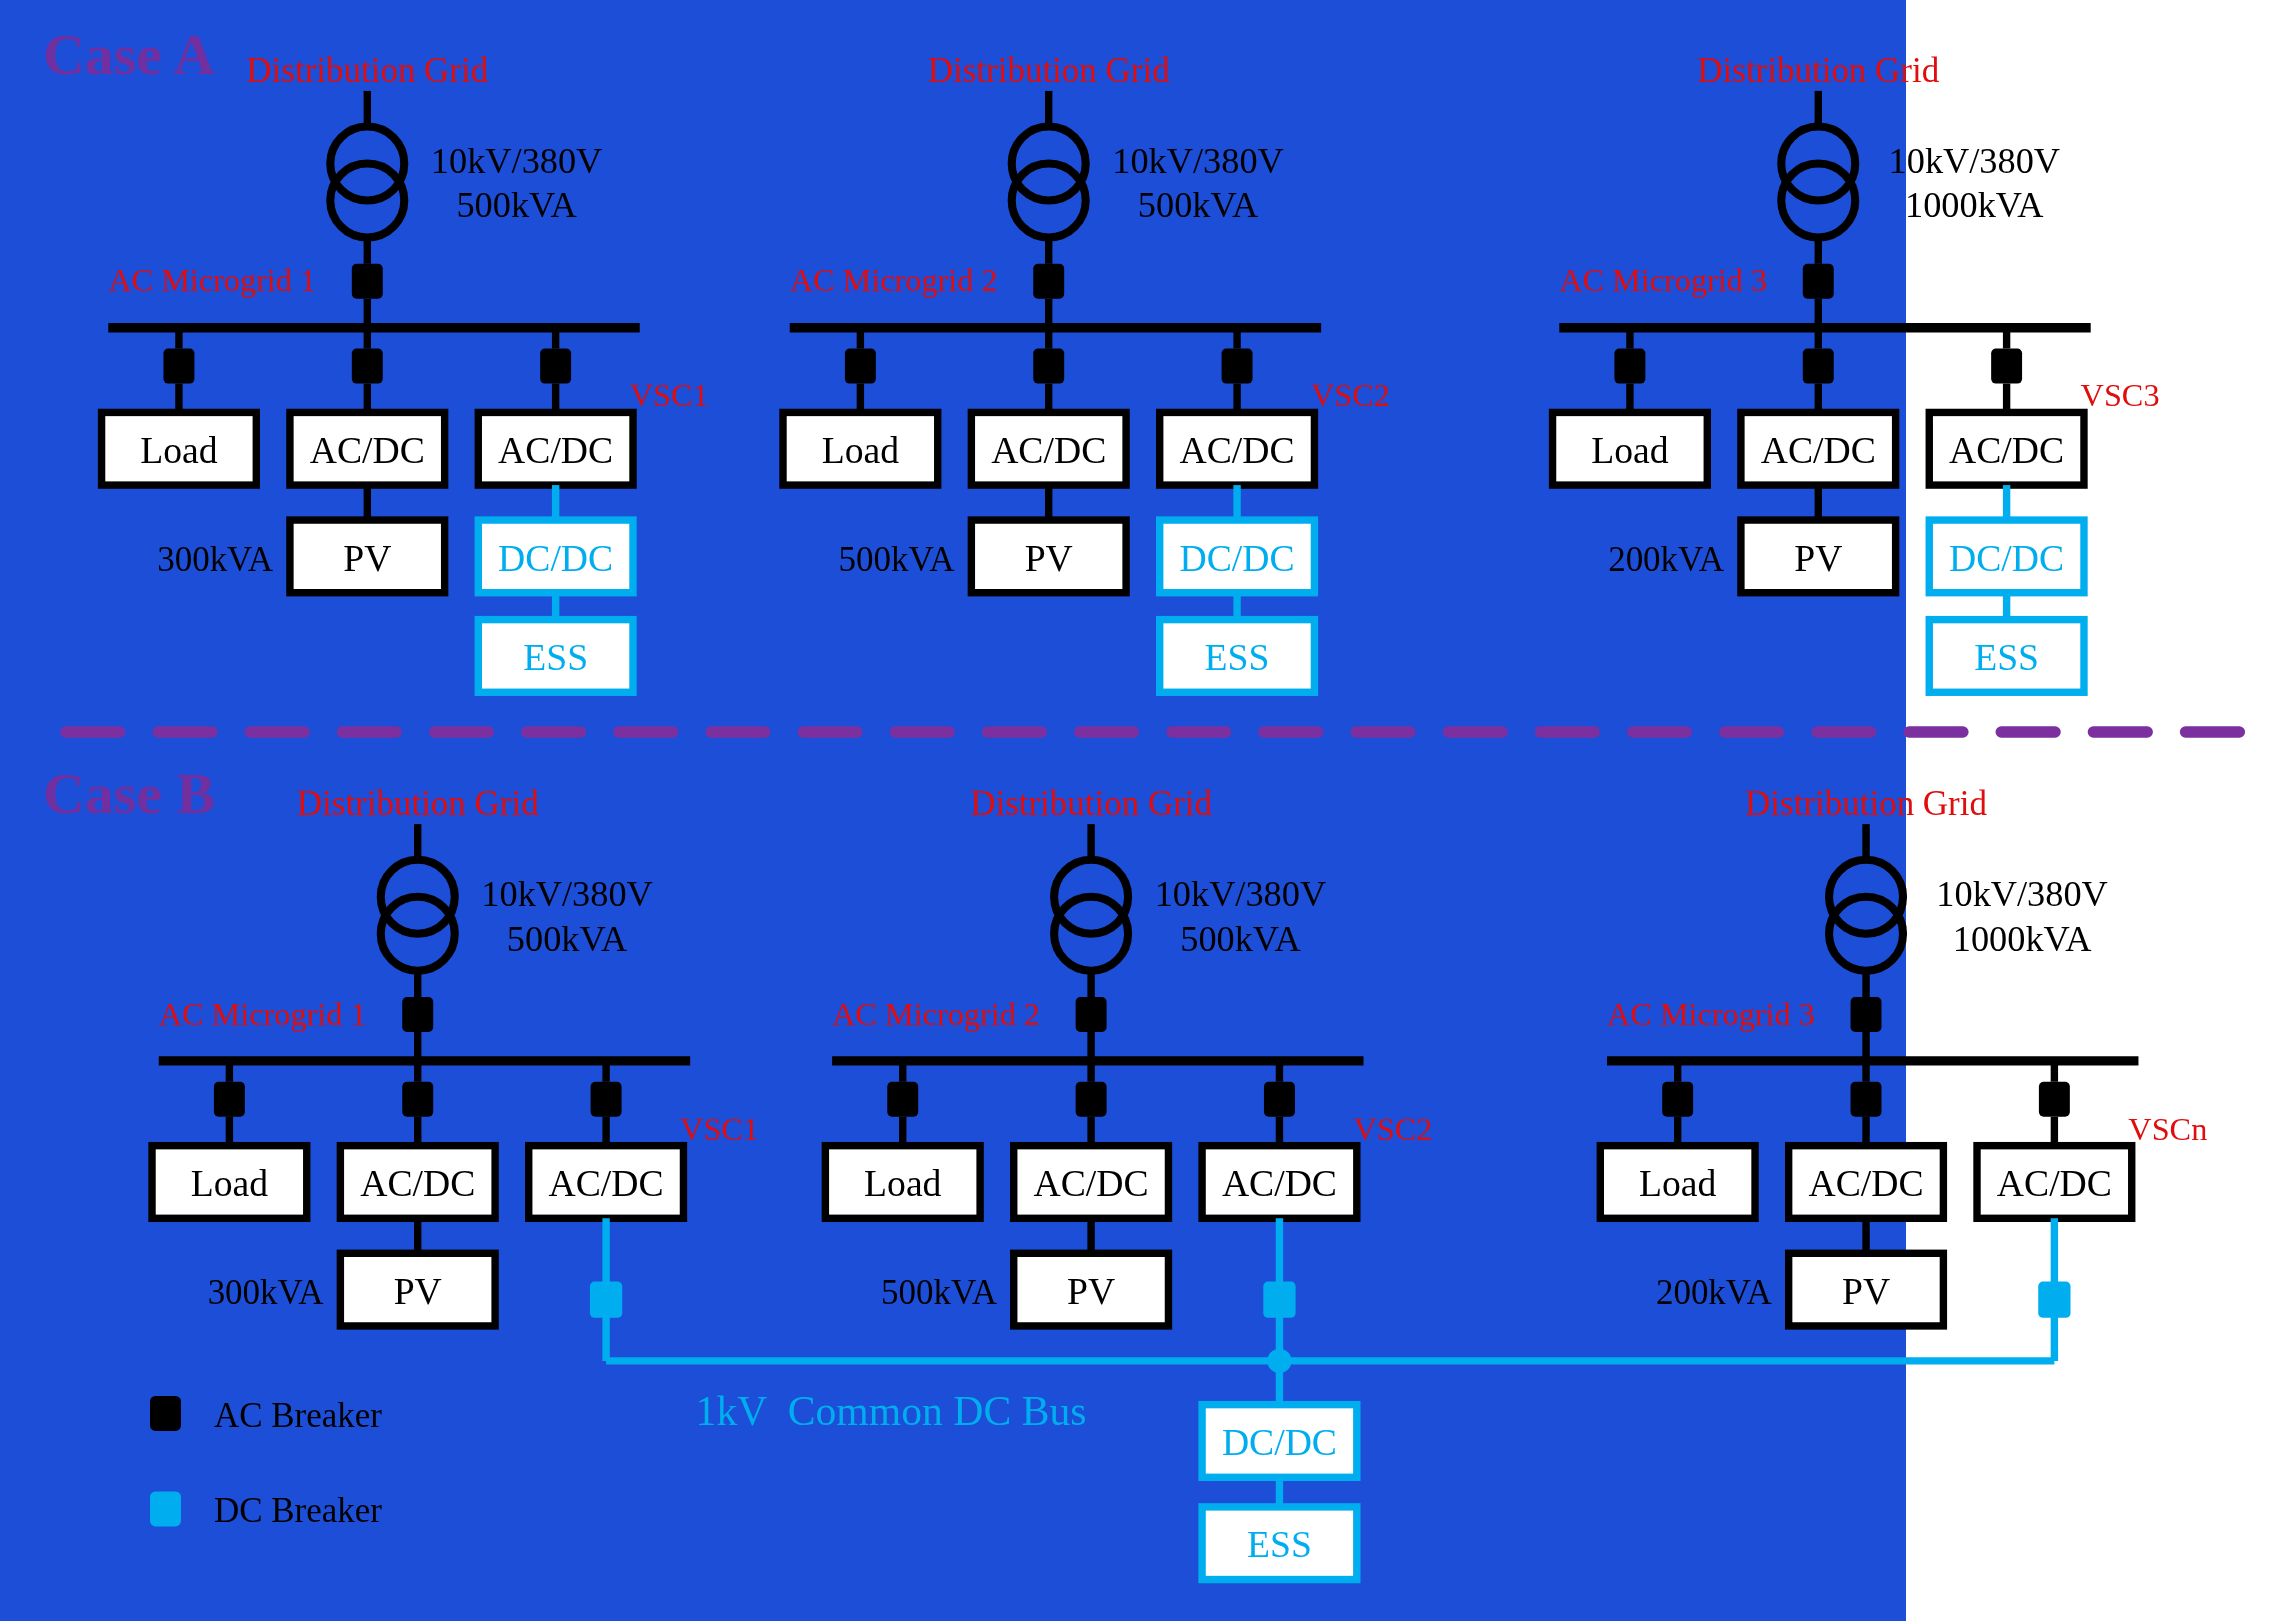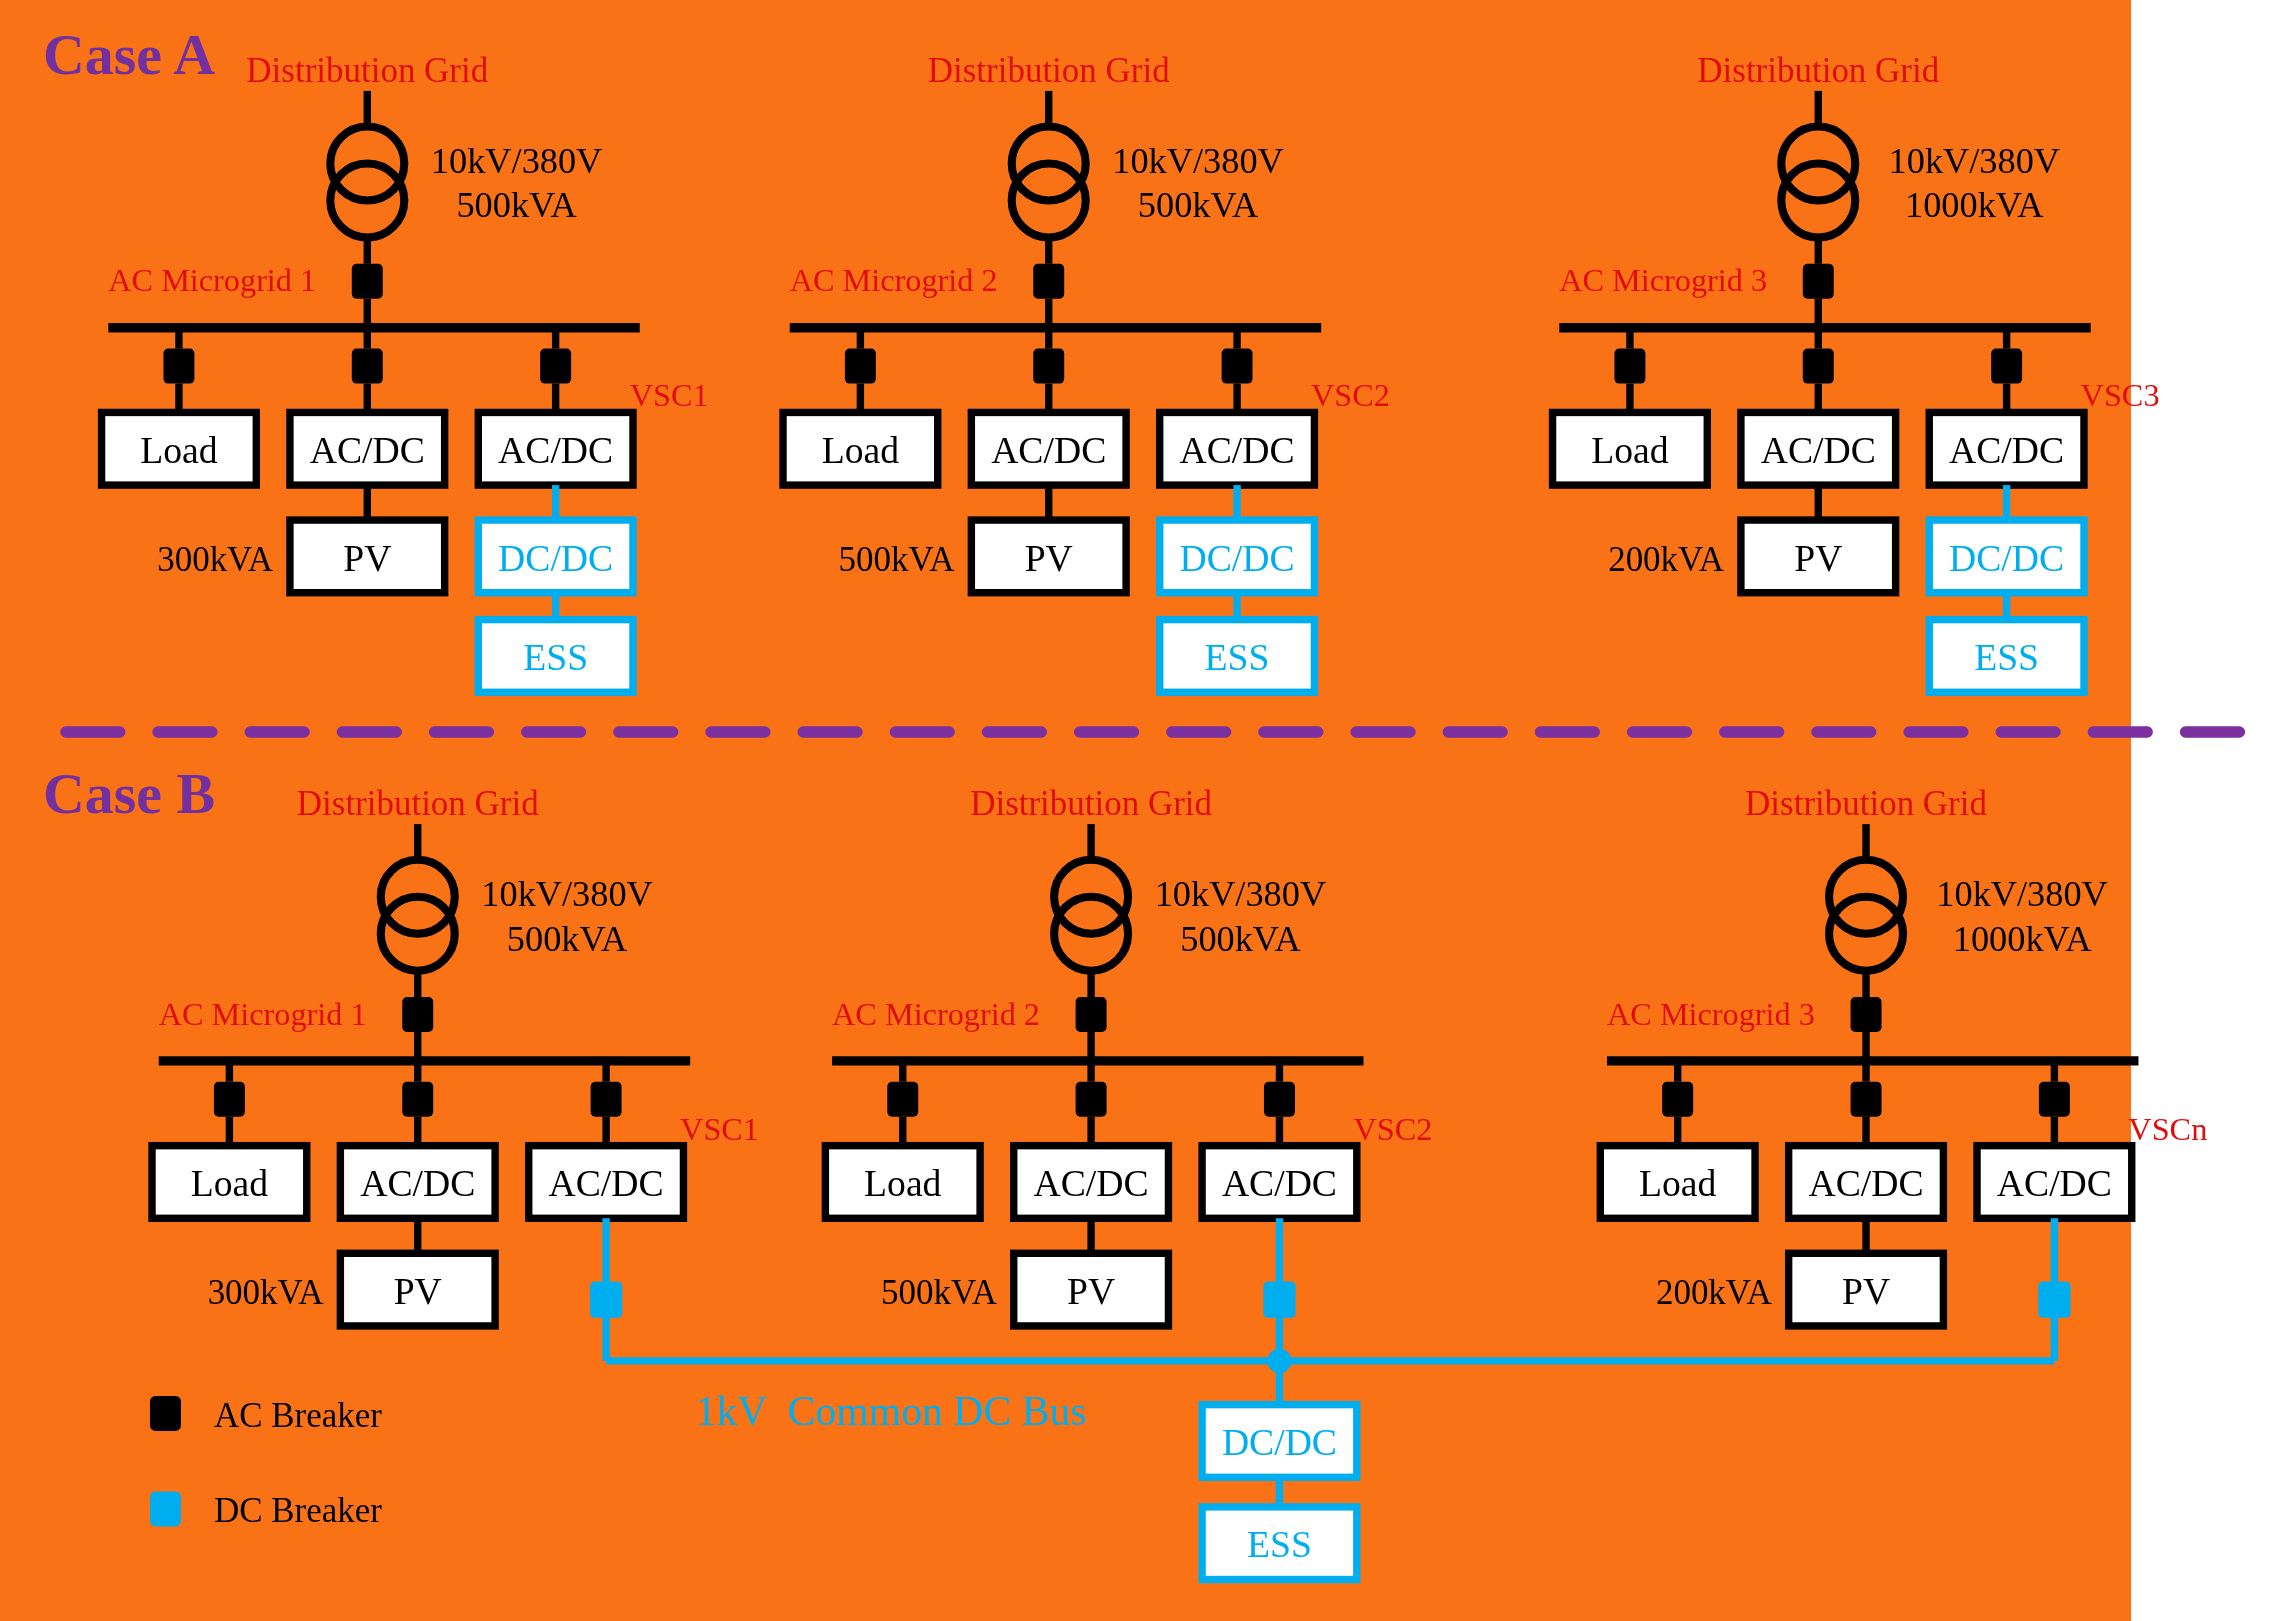--- a/index.html
+++ b/index.html
@@ -1,16 +1,16 @@
 <!DOCTYPE html>
 <html style="font-size:10.8px"><head>
 <meta charset="utf-8">
 <style>
   html,body{margin:0;padding:0;background:#ffffff;}
-  .stage{width:2131px;height:1622px;position:relative;background:#f97316;}
+  .stage{width:1906px;height:1622px;position:relative;background:#1d4ed8;}
   svg text{font-family:"Liberation Serif","DejaVu Serif",serif;}
   .t-red{fill:#e00d0d;}
   .t-blue{fill:#00aeef;}
   .t-black{fill:#000000;}
   .t-title{fill:#712f9f;font-weight:bold;font-size:86px;}
   .fs48{font-size:48px;} .fs52{font-size:52px;} .fs54{font-size:54px;}
   .fs56{font-size:56px;} .fs62{font-size:62px;}
   .mid{text-anchor:middle;} .end{text-anchor:end;}
   .ln{stroke:#000000;stroke-width:11;fill:none;}
   .tr{stroke:#000000;stroke-width:12;fill:none;}

